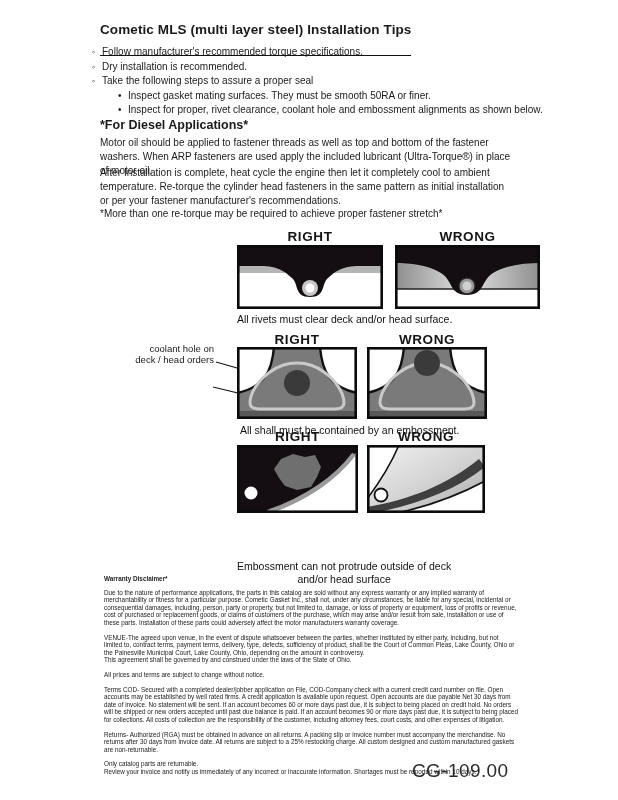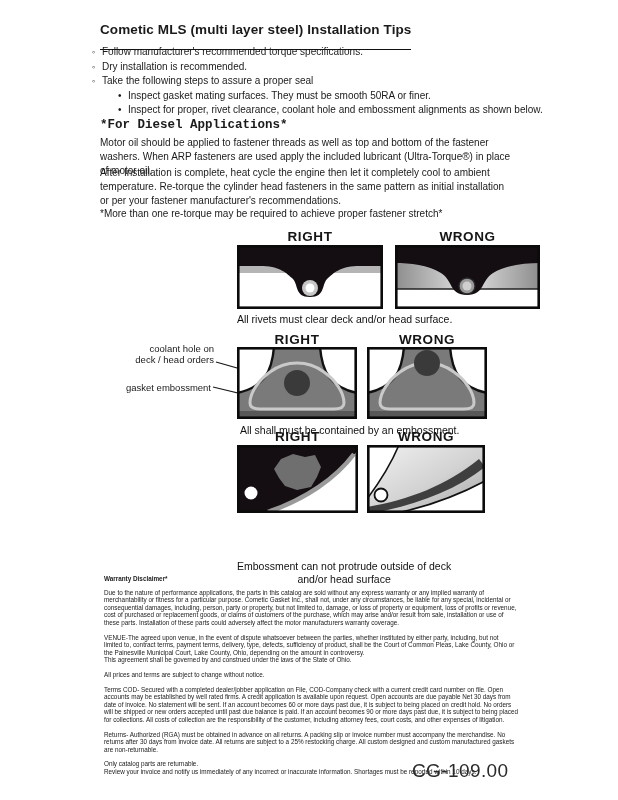--- a/index.html
+++ b/index.html
@@ -2,31 +2,31 @@
 <html><head>
 <meta charset="utf-8">
 <style>
   html,body{margin:0;padding:0;}
   body{width:618px;height:800px;background:#ffffff;position:relative;overflow:hidden;
        font-family:"Liberation Sans","DejaVu Sans",sans-serif;color:#1a1a1a;}
   .abs{position:absolute;}
 
   
   #title{left:100px;top:22px;font-size:13.5px;font-weight:bold;
-         border-bottom:1.6px solid #111;padding-bottom:12px;letter-spacing:.1px;}
+         border-bottom:1.6px solid #111;padding-bottom:18px;letter-spacing:.1px;}
 
   
   #tips{left:92px;top:45px;font-size:10px;line-height:14.5px;}
   .tip-row{display:flex;align-items:flex-start;}
   .tip-row .mk{width:10px;flex:0 0 10px;font-size:9px;line-height:14.5px;text-align:left;}
   .tip-row.sub{margin-left:26px;}
   .tip-row.sub .mk{font-size:10px;}
 
   
-  #diesel-heading{left:100px;top:118px;font-size:12.5px;font-weight:bold;font-family:Liberation Mono, monospace;}
+  #diesel-heading{left:100px;top:118px;font-size:12.5px;font-weight:bold;}
   .body-para{left:100px;width:414px;font-size:10px;line-height:14px;}
   #diesel-para1{top:136px;}
   #diesel-para2{top:166px;}
   #diesel-note{top:207px;}
 
   
   .fig{left:0;width:562px;}
   .rw-label{position:absolute;top:0;font-size:13.5px;font-weight:bold;letter-spacing:.6px;
             text-align:center;color:#151515;}
   .fig-caption{position:absolute;font-size:10.5px;font-weight:normal;line-height:12.5px;color:#111;text-align:center;}
@@ -114,21 +114,20 @@
 </div>
 
 <div class="abs fig" id="fig2">
   <div class="rw-label" style="left:237px;width:120px;">RIGHT</div>
   <div class="rw-label" style="left:367px;width:120px;">WRONG</div>
 
   <div class="callout" style="left:0;top:11px;width:214px;">
     <span>coolant hole on</span><br>
     <span>deck / head orders</span>
   </div>
-  <div class="callout" style="left:0;top:50px;width:211px;">gasket embossment</div>
 
   <svg id="callout-lines" width="618" height="104">
     <line x1="216" y1="30" x2="294" y2="52" stroke="#1a1a1a" stroke-width="1.2"></line>
     <line x1="213" y1="55" x2="259" y2="66" stroke="#1a1a1a" stroke-width="1.2"></line>
   </svg>
 
   <svg class="diagram" style="left:237px;top:15px;" width="120" height="72" viewBox="0 0 120 72">
     <rect width="120" height="72" fill="#ffffff"></rect>
     <path d="M0,72 V46 C10,44 20,40 28,30 C33,23 36,12 37,0 H83 C84,12 87,23 92,30 C100,40 110,44 120,46 V72 Z" fill="#7a7a7a" stroke="#111" stroke-width="2.4"></path>
     <rect x="2" y="64" width="116" height="6" fill="#585858"></rect>

